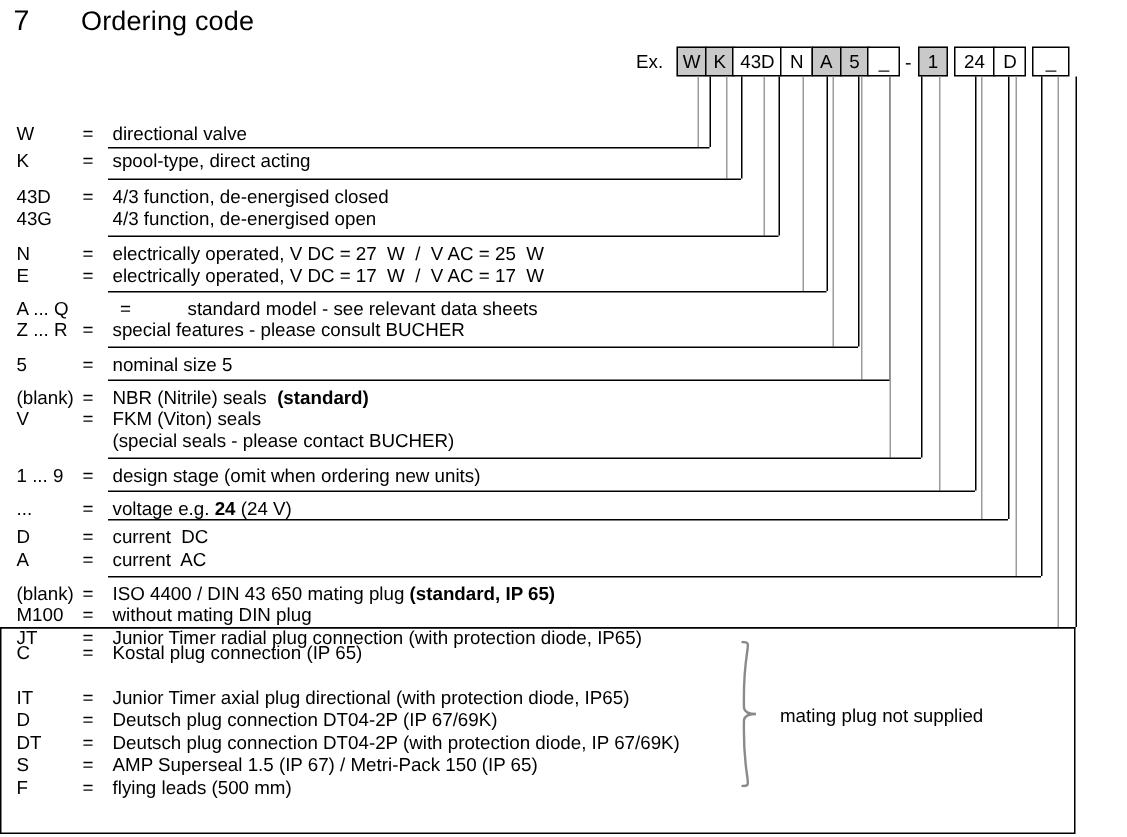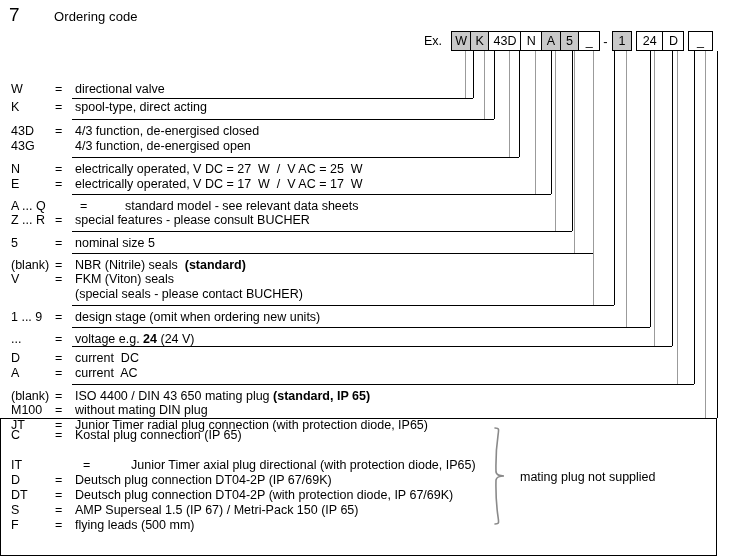--- a/index.html
+++ b/index.html
@@ -10,21 +10,21 @@
     color:#000000;
     position:relative;
     overflow:hidden;
     -webkit-font-smoothing:antialiased;
   }
   .page{position:absolute;left:0;top:0;width:751px;height:558px;}
 
   
   .title-row{position:absolute;left:9px;top:4px;display:flex;align-items:baseline;}
   .title-num{font-size:19px;font-weight:400;width:45px;}
-  .title-txt{font-size:13px;font-weight:400;letter-spacing:.1px;}
+  .title-txt{font-size:18px;font-weight:400;letter-spacing:.1px;}
 
   
   .ex-wrap{position:absolute;top:31px;left:424px;display:flex;align-items:center;}
   .ex-label{font-size:12.5px;margin-right:9px;}
   .codebox{
     height:20px;border:1.3px solid #000;box-sizing:border-box;
     display:flex;align-items:center;justify-content:center;
     font-size:12.5px;line-height:1;background:#ffffff;
     margin-right:-1.3px;
   }
@@ -202,21 +202,21 @@
       <div class="row" style="top: 428px; left: 0px;">
         <span class="k">C</span>
         <span class="eq">=</span>
         <span class="d">Kostal plug connection (IP 65)</span>
       </div>
       <div class="row" style="top: 418px; left: 0px;">
         <span class="k">JT</span>
         <span class="eq">=</span>
         <span class="d">Junior Timer radial plug connection (with protection diode, IP65)</span>
       </div>
-      <div class="row" style="top: 458px; left: 0px; gap: 28px;">
+      <div class="row" style="top: 458px; left: 0px;">
         <span class="k">IT</span>
         <span class="eq">=</span>
         <span class="d">Junior Timer axial plug directional (with protection diode, IP65)</span>
       </div>
       <div class="row" style="top: 473px; left: 0px;">
         <span class="k">D</span>
         <span class="eq">=</span>
         <span class="d">Deutsch plug connection DT04-2P (IP 67/69K)</span>
       </div>
       <div class="row" style="top: 488px; left: 0px;">

